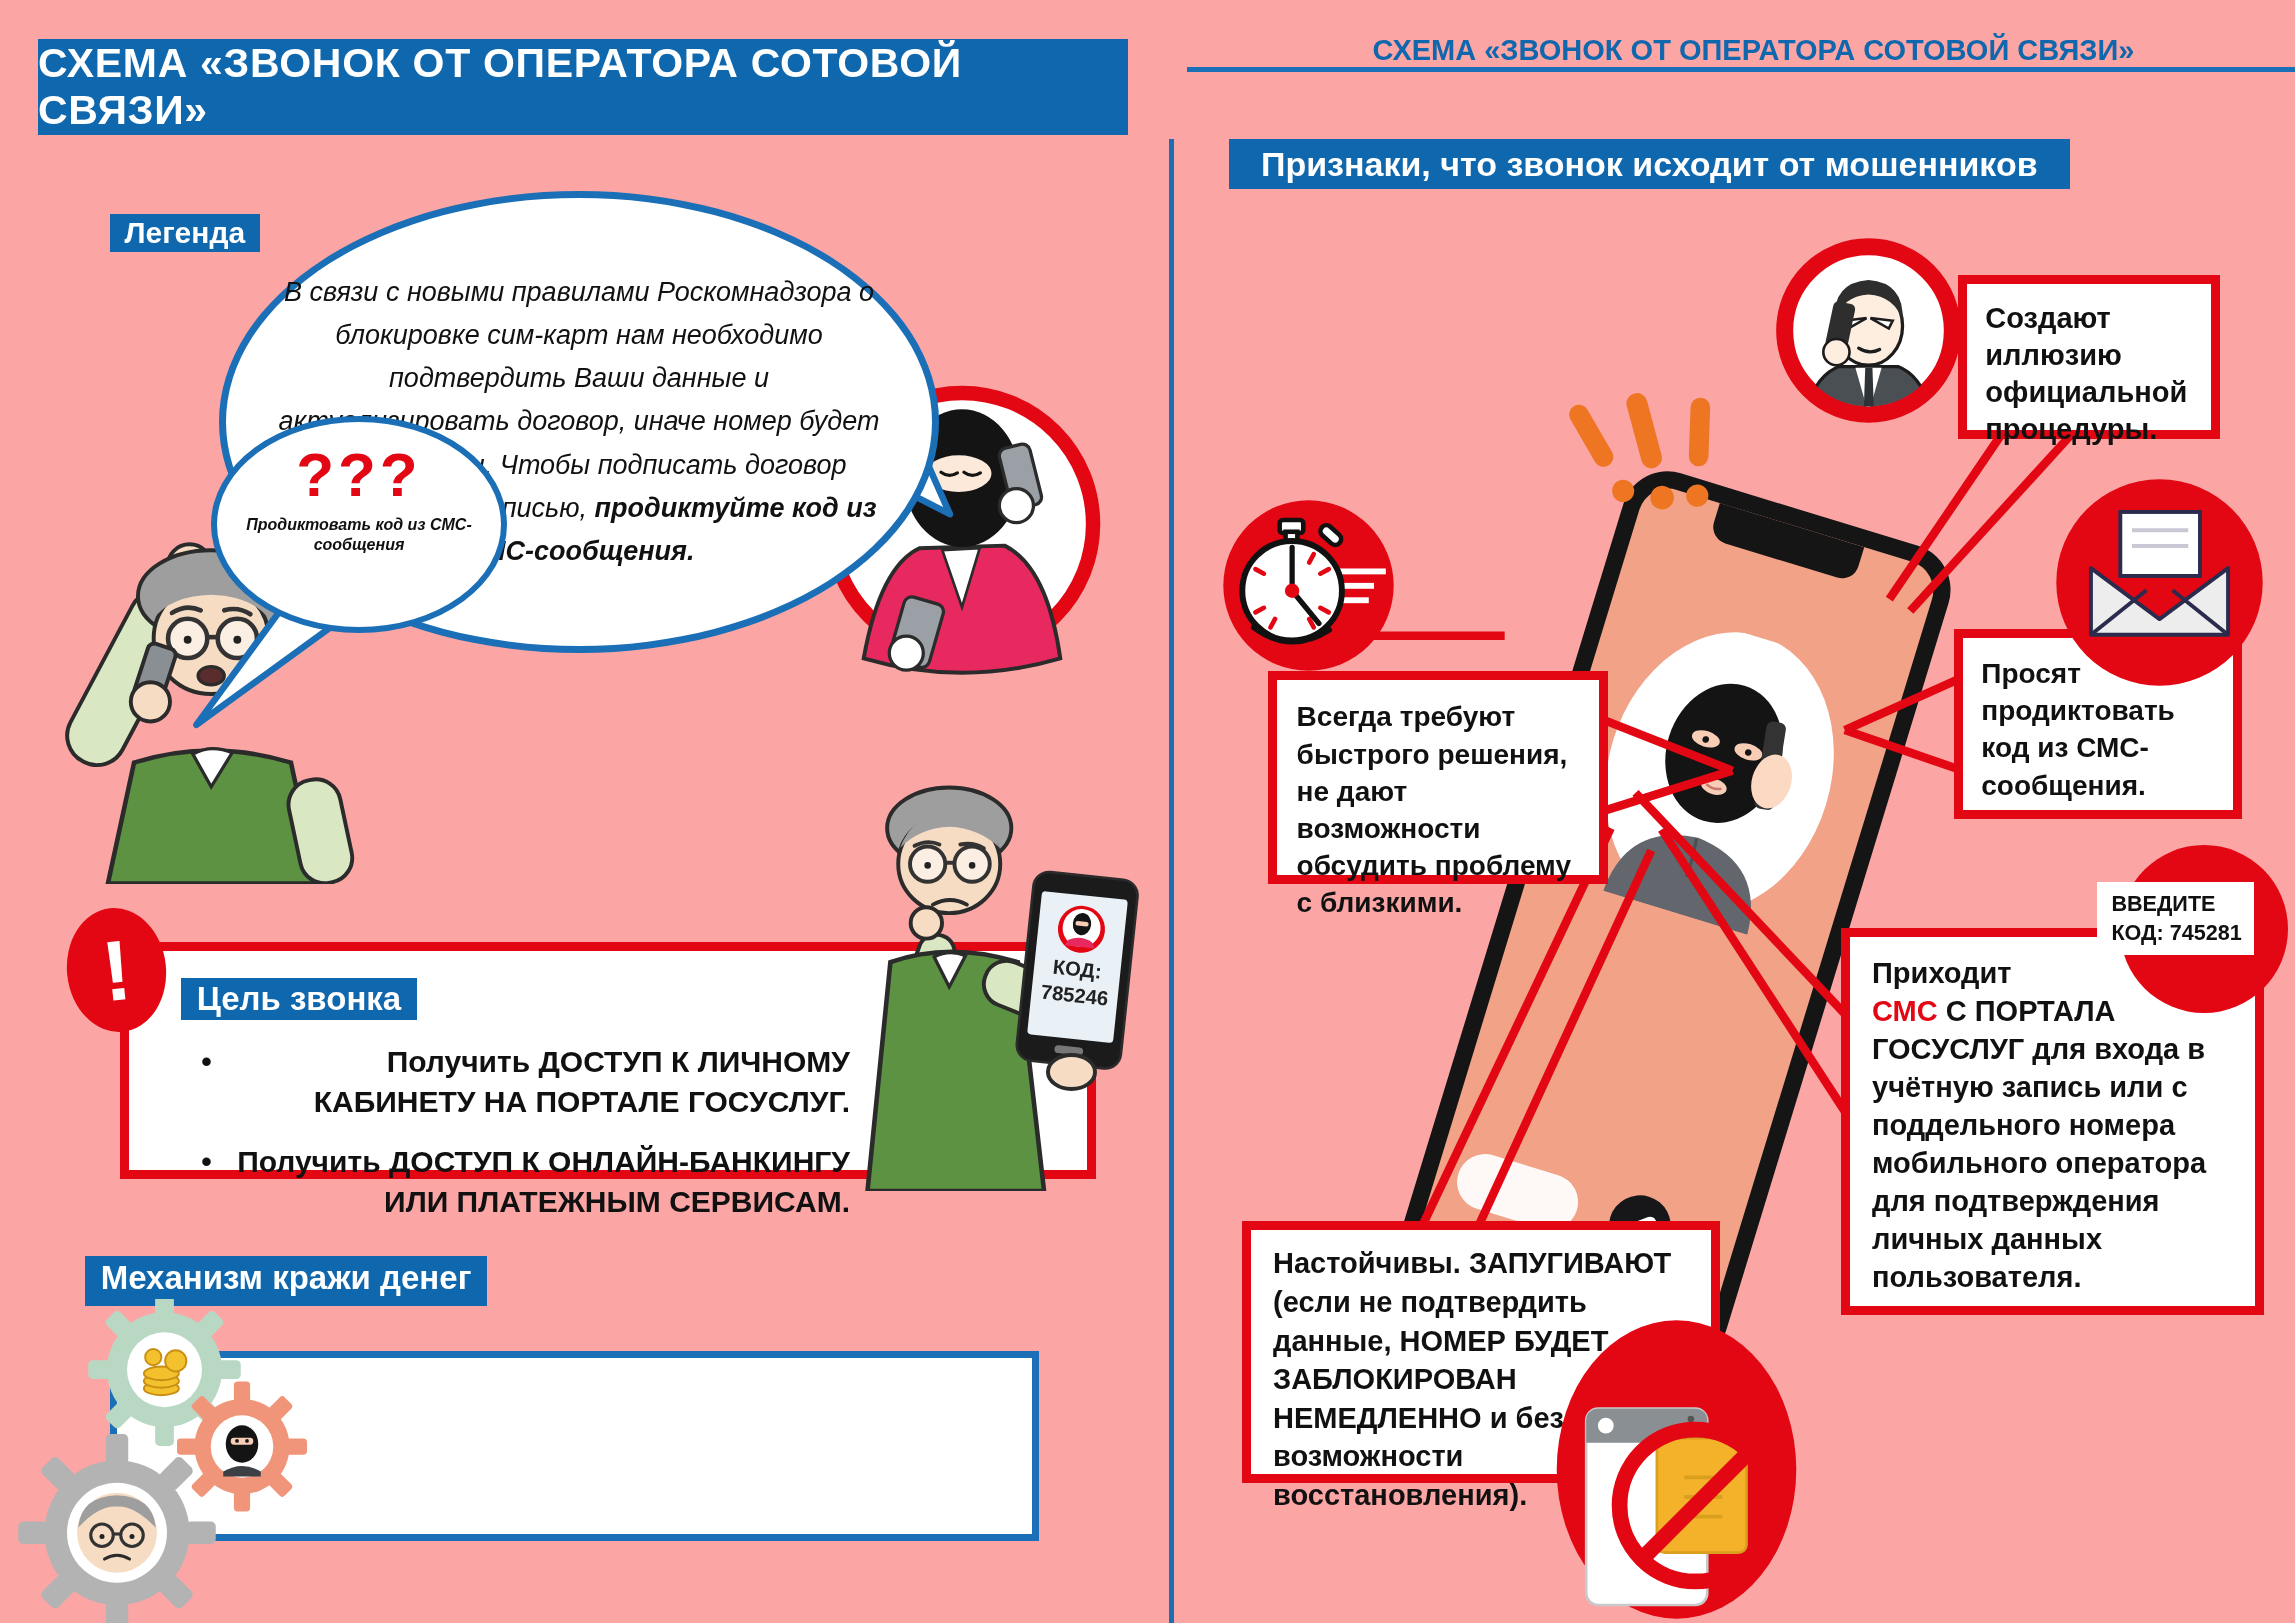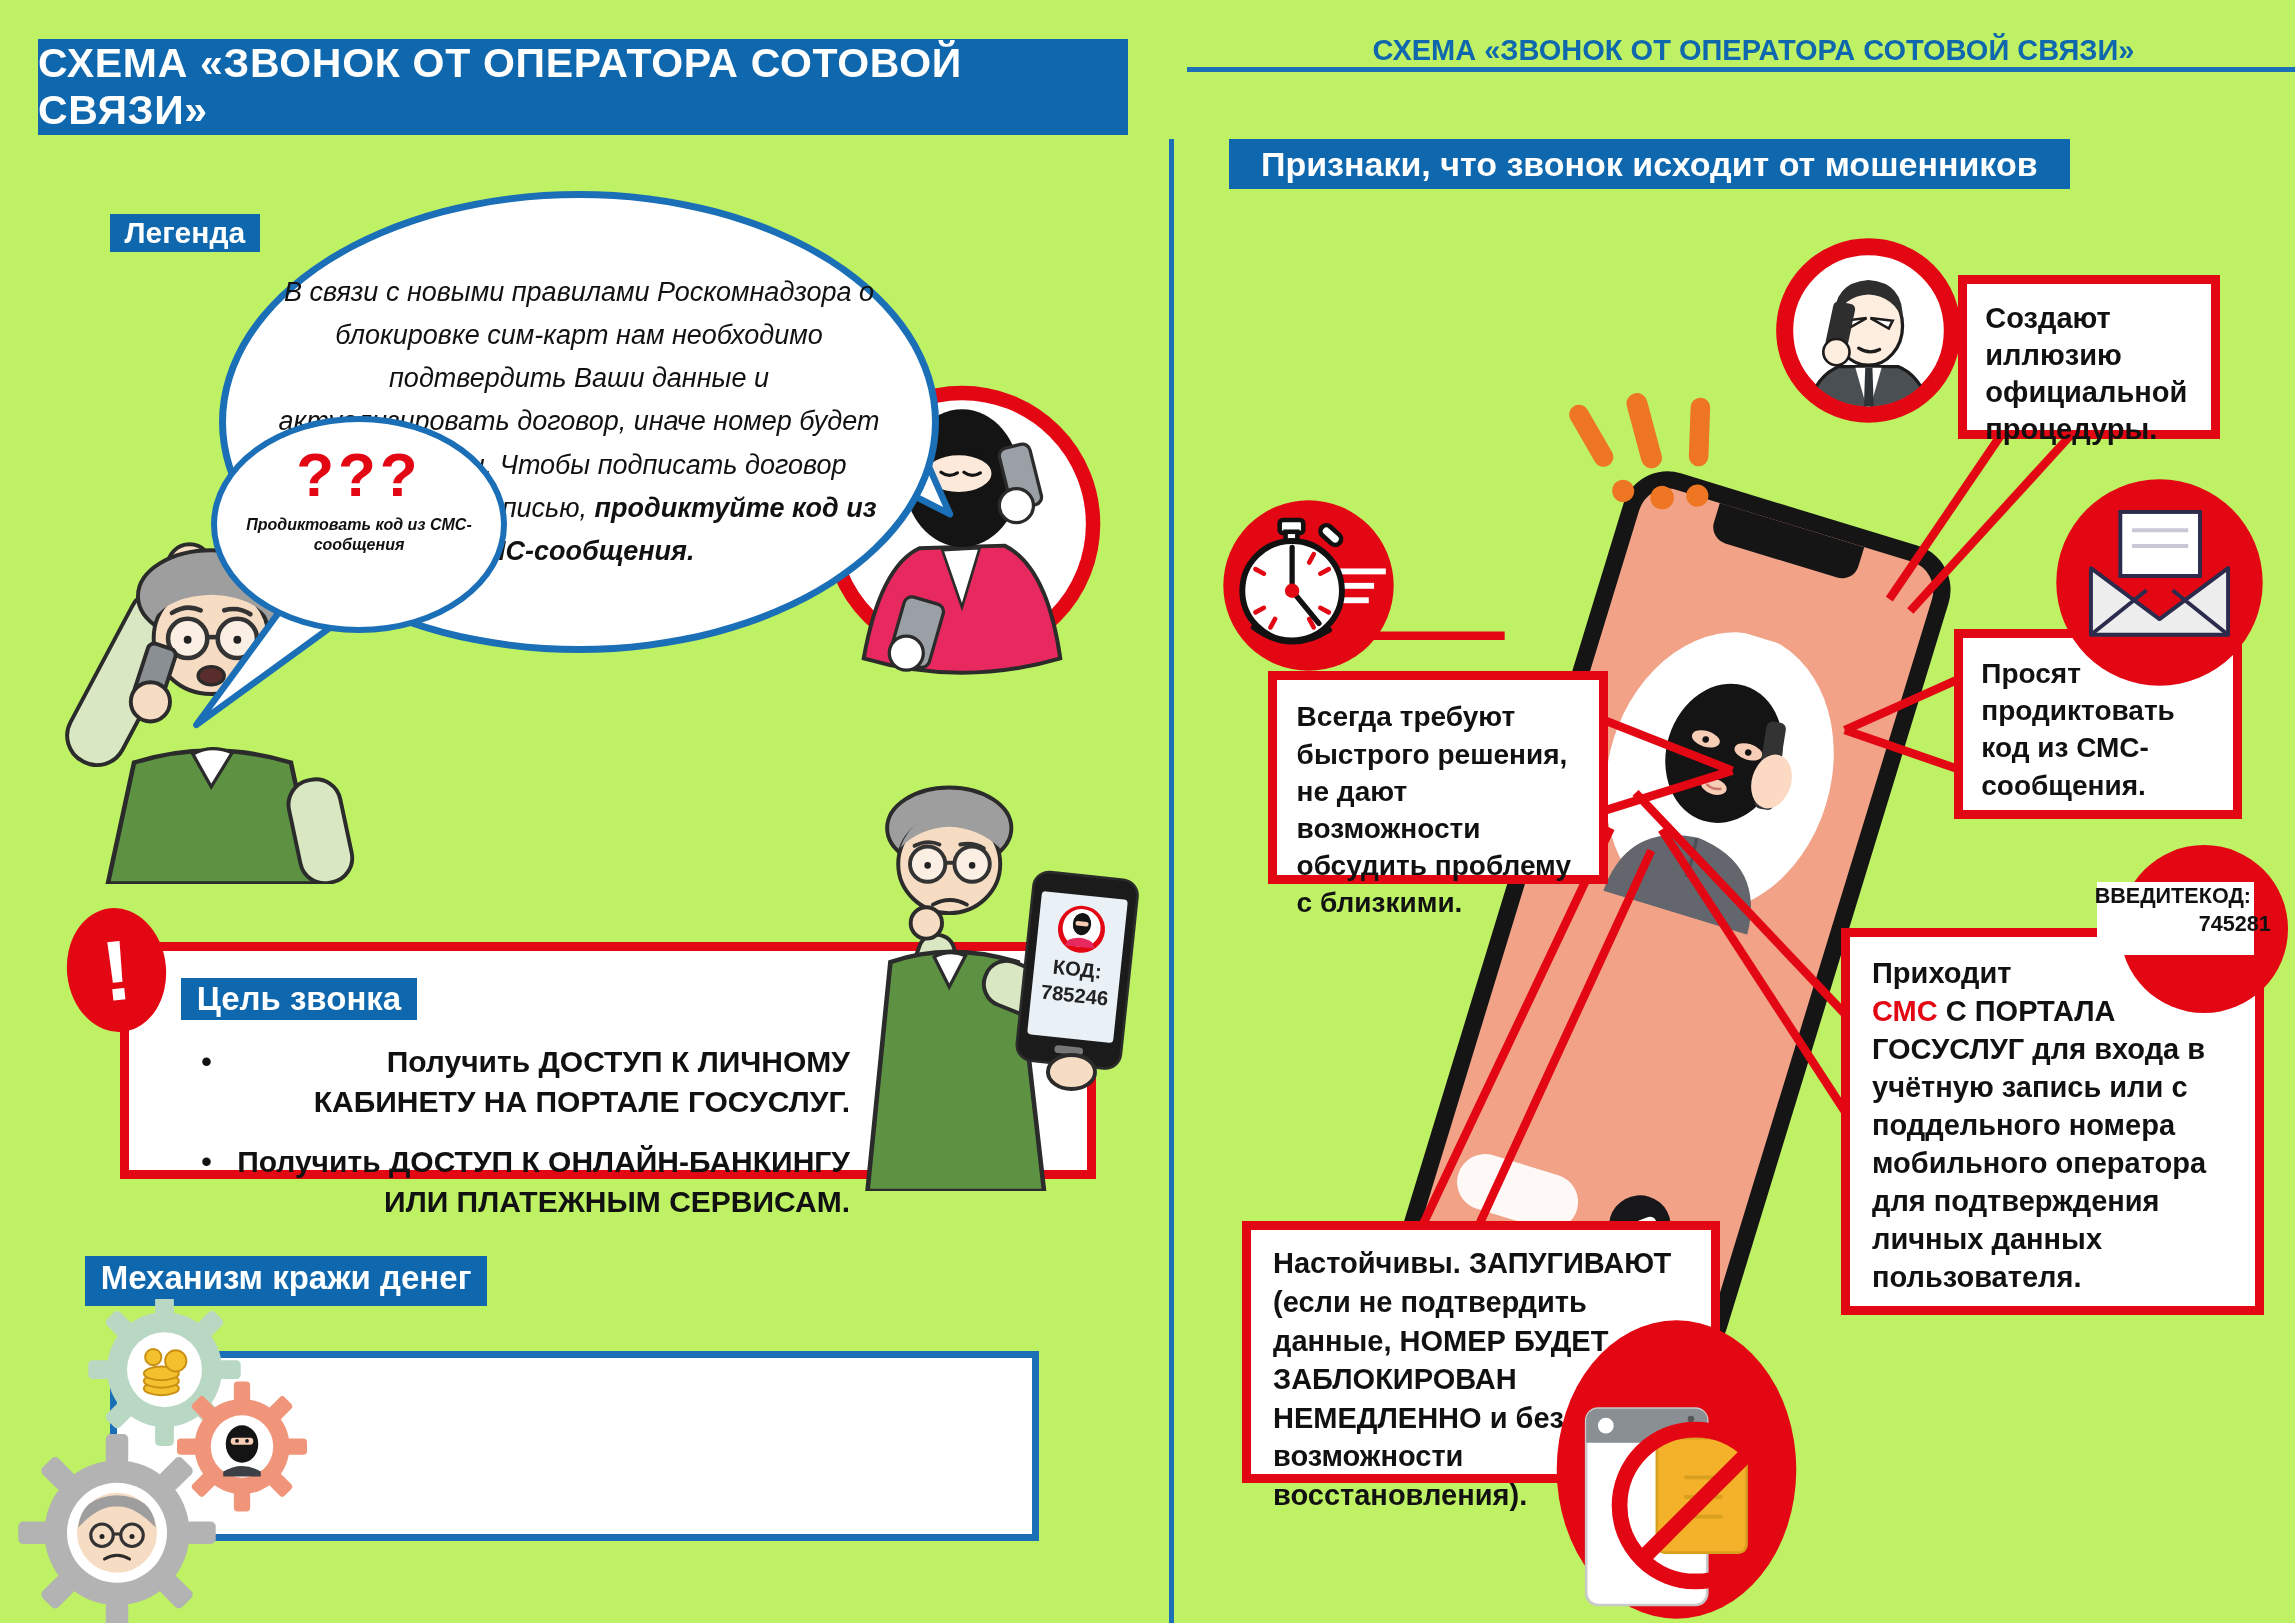--- a/index.html
+++ b/index.html
@@ -1,17 +1,17 @@
 <!DOCTYPE html>
 <html style="font-size:10.5px"><head>
 <meta charset="utf-8">
 <style>
   html,body{margin:0;padding:0;background:#fff;}
   body{width:2295px;height:1623px;font-family:"Liberation Sans","DejaVu Sans",sans-serif;}
-  .canvas{position:relative;width:2295px;height:1623px;background:#bef264;overflow:hidden;}
+  .canvas{position:relative;width:2295px;height:1623px;background:#fca5a5;overflow:hidden;}
   .abs{position:absolute;}
   .blue{background:#0f67ad;color:#fff;font-weight:bold;}
   .center{display:flex;align-items:center;justify-content:center;}
   .redbox{background:#fff;border:9.2px solid #e30613;box-sizing:border-box;font-weight:bold;color:#111;}
   .bluebox{background:#fff;border:7.9px solid #1b6fb7;box-sizing:border-box;}
   .bubble{background:#fff;border-radius:50%;box-sizing:border-box;}
   .red-t{color:#e30613;}
   svg text{font-family:"Liberation Sans","DejaVu Sans",sans-serif;}
   ul.goal{list-style:none;margin:0;padding:0;text-align:right;}
   ul.goal li{position:relative;padding-left:41px;font-weight:bold;font-size:30px;line-height:1.34;color:#111;margin-bottom:19.6px;}
@@ -316,21 +316,21 @@
     <circle cx="160" cy="160" r="158" fill="#e30613"></circle>
     <rect x="100" y="52" width="122" height="98" fill="#fff" stroke="#2b2b4d" stroke-width="6"></rect>
     <line x1="118" y1="80" x2="204" y2="80" stroke="#c9c9d6" stroke-width="6"></line>
     <line x1="118" y1="104" x2="204" y2="104" stroke="#c9c9d6" stroke-width="6"></line>
     <path d="M55,138 L160,216 L265,138 L265,240 L55,240 Z" fill="#ededed" stroke="#2b2b4d" stroke-width="6" stroke-linejoin="round"></path>
     <path d="M55,240 L140,172" stroke="#2b2b4d" stroke-width="6"></path>
     <path d="M265,240 L180,172" stroke="#2b2b4d" stroke-width="6"></path>
   </svg>
 
   <div class="abs" style="left:2120px;top:845px;width:168px;height:168px;background:#e30613;border-radius:50%;z-index:3;"></div>
-  <div class="abs" style="left:2097px;top:882px;width:157px;height:73px;background:#fff;z-index:4;padding-left:14.4px;box-sizing:border-box;display:flex;justify-content:center;">
+  <div class="abs" style="left:2097px;top:882px;width:157px;height:73px;background:#fff;z-index:4;padding-left:14.4px;box-sizing:border-box;display:flex;flex-direction:column;justify-content:center;">
     <span style="font-size:21.6px;font-weight:bold;color:#111;line-height:1.3;">ВВЕДИТЕ</span>
     <span style="font-size:21.6px;font-weight:bold;color:#111;line-height:1.3;">КОД: 745281</span>
   </div>
 
   <svg class="abs" style="left:1550px;top:1317px;z-index:3;" width="253" height="305" viewBox="0 0 386 466">
     <ellipse cx="193" cy="233" rx="183" ry="228" fill="#e30613"></ellipse>
     <rect x="55" y="140" width="185" height="300" rx="18" fill="#fff" stroke="#c9c9c9" stroke-width="4"></rect>
     <path d="M55,158 a18,18 0 0 1 18,-18 h149 a18,18 0 0 1 18,18 v34 h-185 Z" fill="#8a8f94"></path>
     <circle cx="85" cy="166" r="12" fill="#fff"></circle>
     <circle cx="215" cy="156" r="5" fill="#555"></circle>

